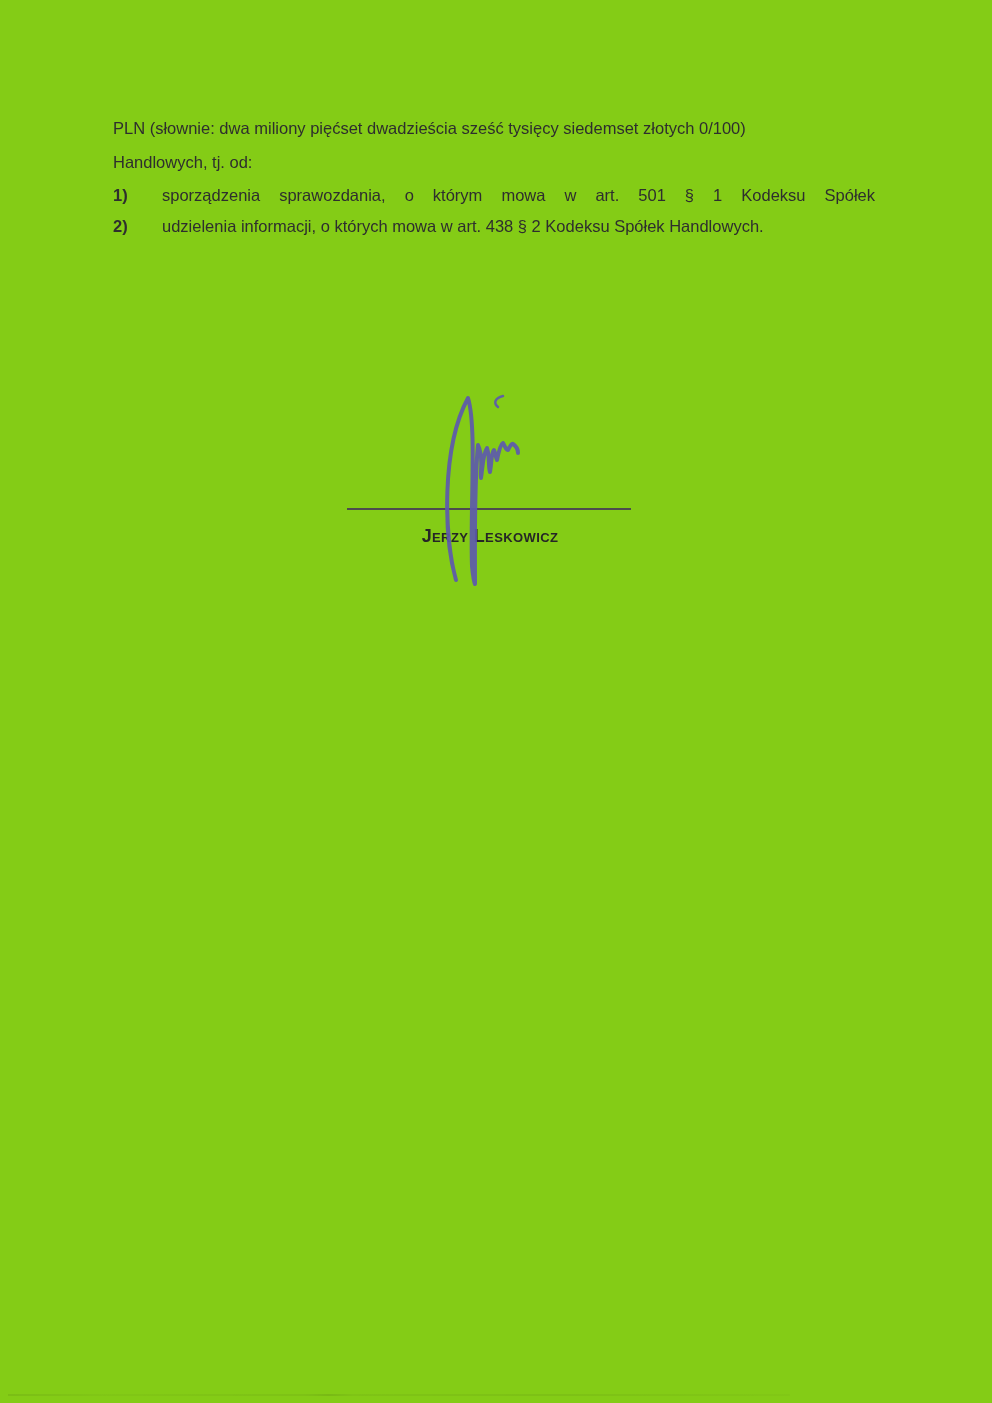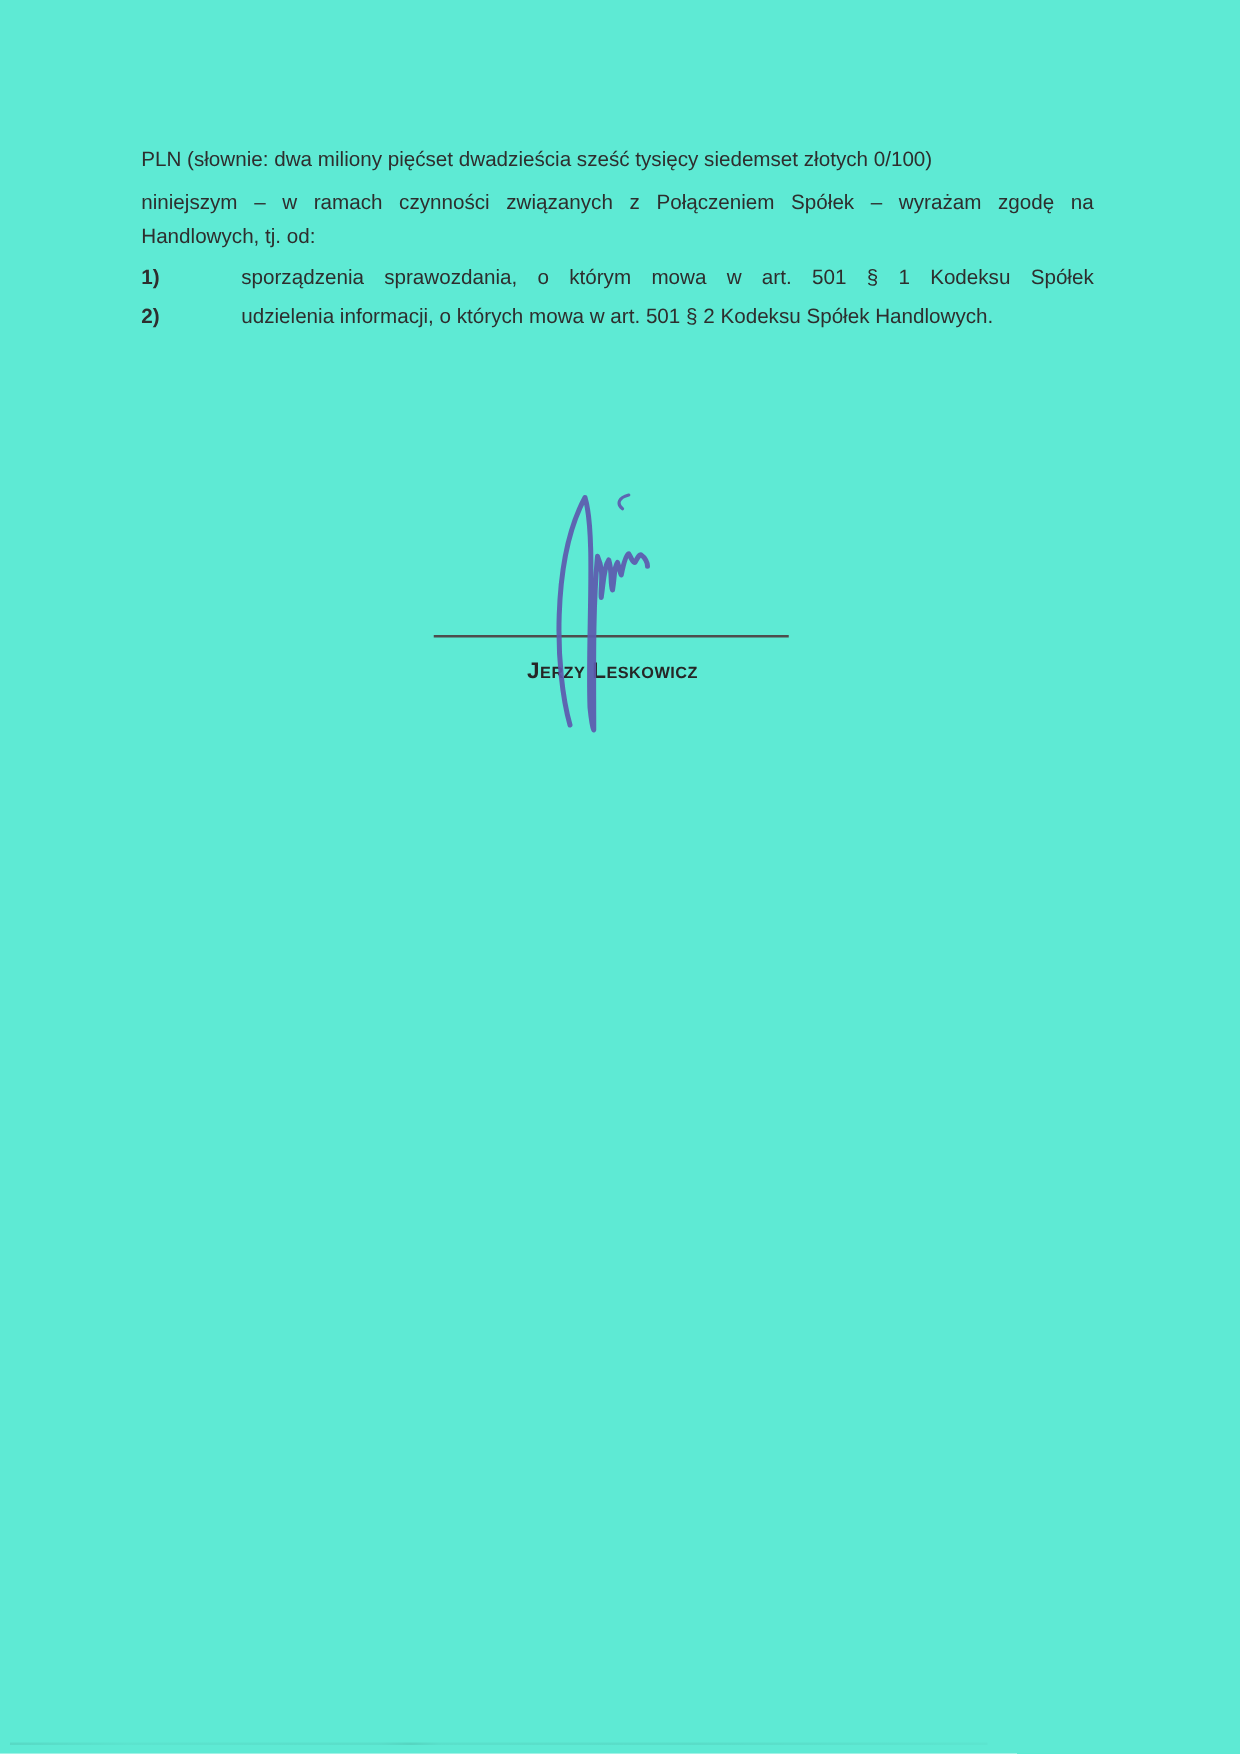--- a/index.html
+++ b/index.html
@@ -4,21 +4,21 @@
 <style>
   html, body {
     margin: 0;
     padding: 0;
     background: #ffffff;
   }
   .page {
     position: relative;
     width: 992px;
     height: 1403px;
-    background: #5eead4;
+    background: #84cc16;
     overflow: hidden;
     font-family: "Liberation Sans", "DejaVu Sans", sans-serif;
     font-size: 16.5px;
     line-height: 27px;
     color: #2e2e2e;
   }
   .content {
     position: absolute;
     left: 113px;
     top: 115px;
@@ -52,21 +52,20 @@
     display: flex;
     margin: 0 0 4px 0;
   }
   .list-number {
     width: 49px;
     flex: 0 0 49px;
     font-weight: bold;
   }
   .list-body {
     flex: 1 1 auto;
-    margin-left: 31px;
   }
   .signature-area {
     position: absolute;
     left: 0;
     top: 0;
     width: 992px;
     height: 1193px;
     pointer-events: none;
   }
   .sig-line {
@@ -133,35 +132,34 @@
 
 <div class="page">
 
   <div class="content">
 
     <div class="para indent">
       <div class="line">PLN (słownie: dwa miliony pięćset dwadzieścia sześć tysięcy siedemset złotych 0/100)</div>
     </div>
 
     <div class="para" style="margin-top: 7px;">
-      <div class="line-fill">niniejszym – w ramach czynności związanych z Połączeniem Spółek – wyrażam zgodę na</div>
       <div class="line">Handlowych, tj. od:</div>
     </div>
 
     <div class="list-item" style="margin-top: 3px;">
       <div class="list-number">1)</div>
       <div class="list-body">
         <div class="line-fill">sporządzenia sprawozdania, o którym mowa w art. 501 § 1 Kodeksu Spółek</div>
       </div>
     </div>
 
     <div class="list-item">
       <div class="list-number">2)</div>
       <div class="list-body">
-        <div class="line">udzielenia informacji, o których mowa w art. 501 § 2 Kodeksu Spółek Handlowych.</div>
+        <div class="line">udzielenia informacji, o których mowa w art. 438 § 2 Kodeksu Spółek Handlowych.</div>
       </div>
     </div>
 
   </div>
 
   <div class="signature-area">
     <div class="sig-line"></div>
     <div class="sig-name">Jerzy Leskowicz</div>
     <svg class="sig-ink" viewBox="0 0 120 210" aria-hidden="true">
       <path d="M 26 192

